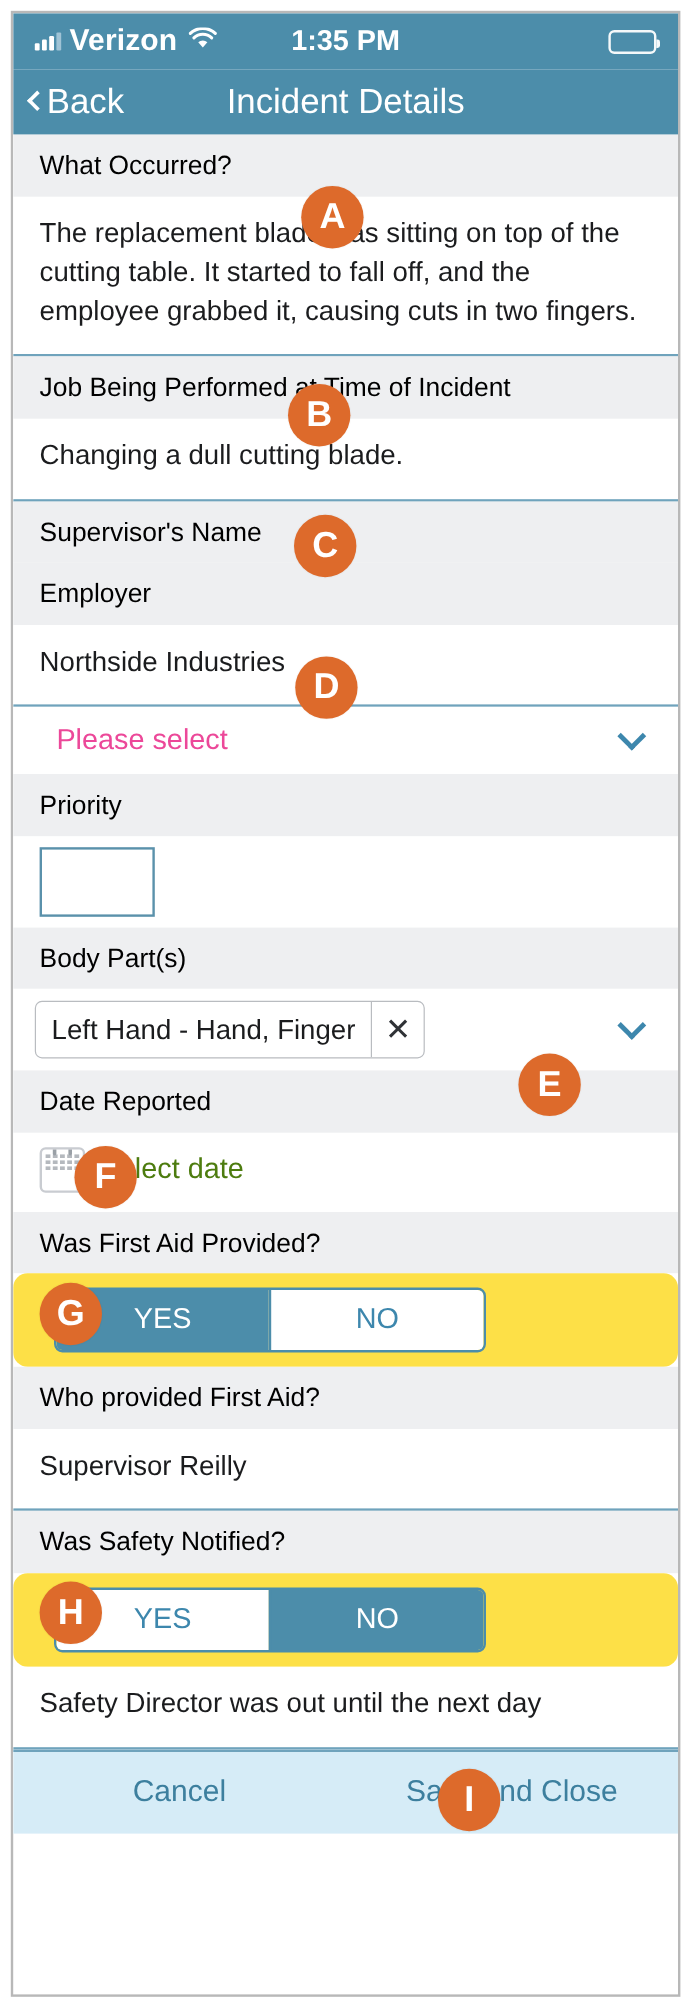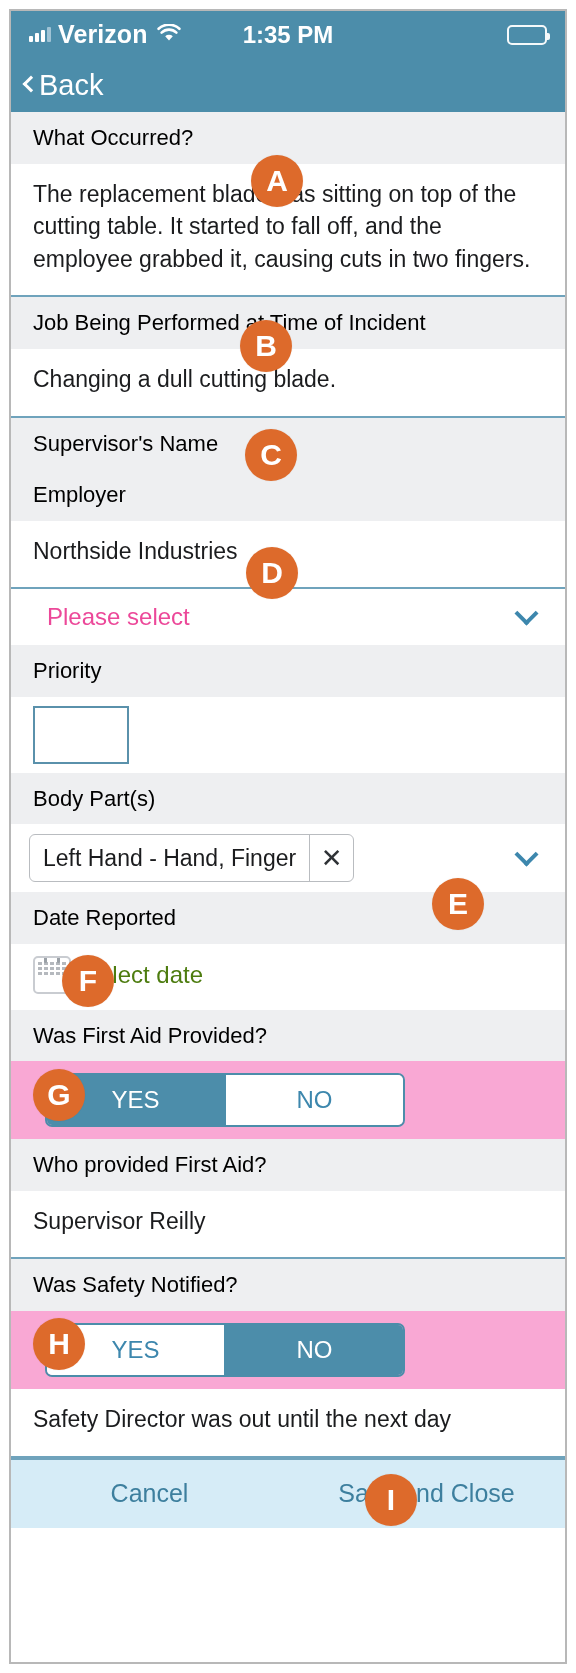--- a/index.html
+++ b/index.html
@@ -165,21 +165,21 @@
   .cal-icon .cal-grid span { display: block; height: 3px; background: #b5b9be; }
   .cal-icon .ring {
     position: absolute; top: -4px; width: 3px; height: 9px;
     background: #9aa0a6; border-radius: 2px;
   }
   .cal-icon .ring.l { left: 9px; }
   .cal-icon .ring.r { right: 9px; }
   .date-text { font-size: 24px; color: #4d7c0f; }
 
   
-  .toggle-row { background: #f9a8d4; padding: 12px 24px 12px 34px; display: flex; }
+  .toggle-row { background: #fde047; padding: 12px 24px 12px 34px; display: flex; border-radius: 12px; }
   .toggle {
     display: flex; width: 360px; height: 54px;
     border: 2px solid #4c8daa; border-radius: 7px; overflow: hidden;
   }
   .toggle .seg {
     flex: 1; display: flex; align-items: center; justify-content: center;
     font-size: 24px; cursor: pointer; background: #ffffff; color: #3d87ad;
   }
   .toggle .seg.active { background: #4c8daa; color: #ffffff; }
   .toggle .seg + .seg { border-left: 2px solid #4c8daa; }
@@ -234,20 +234,21 @@
       <div class="sb-right">
         <span class="battery"><span class="fill"></span></span>
       </div>
     </div>
 
     <div class="navbar">
       <div class="back-btn">
         <span class="chev-left"></span>
         <span>Back</span>
       </div>
+      <div class="nav-title">Incident Details</div>
     </div>
 
     <div class="form">
 
       <div class="field-label">What Occurred?</div>
       <div class="field-value tall">The replacement blade was sitting on top of the cutting table. It started to fall off, and the employee grabbed it, causing cuts in two fingers.</div>
 
       <div class="field-label">Job Being Performed at Time of Incident</div>
       <div class="field-value tall">Changing a dull cutting blade.</div>
 

